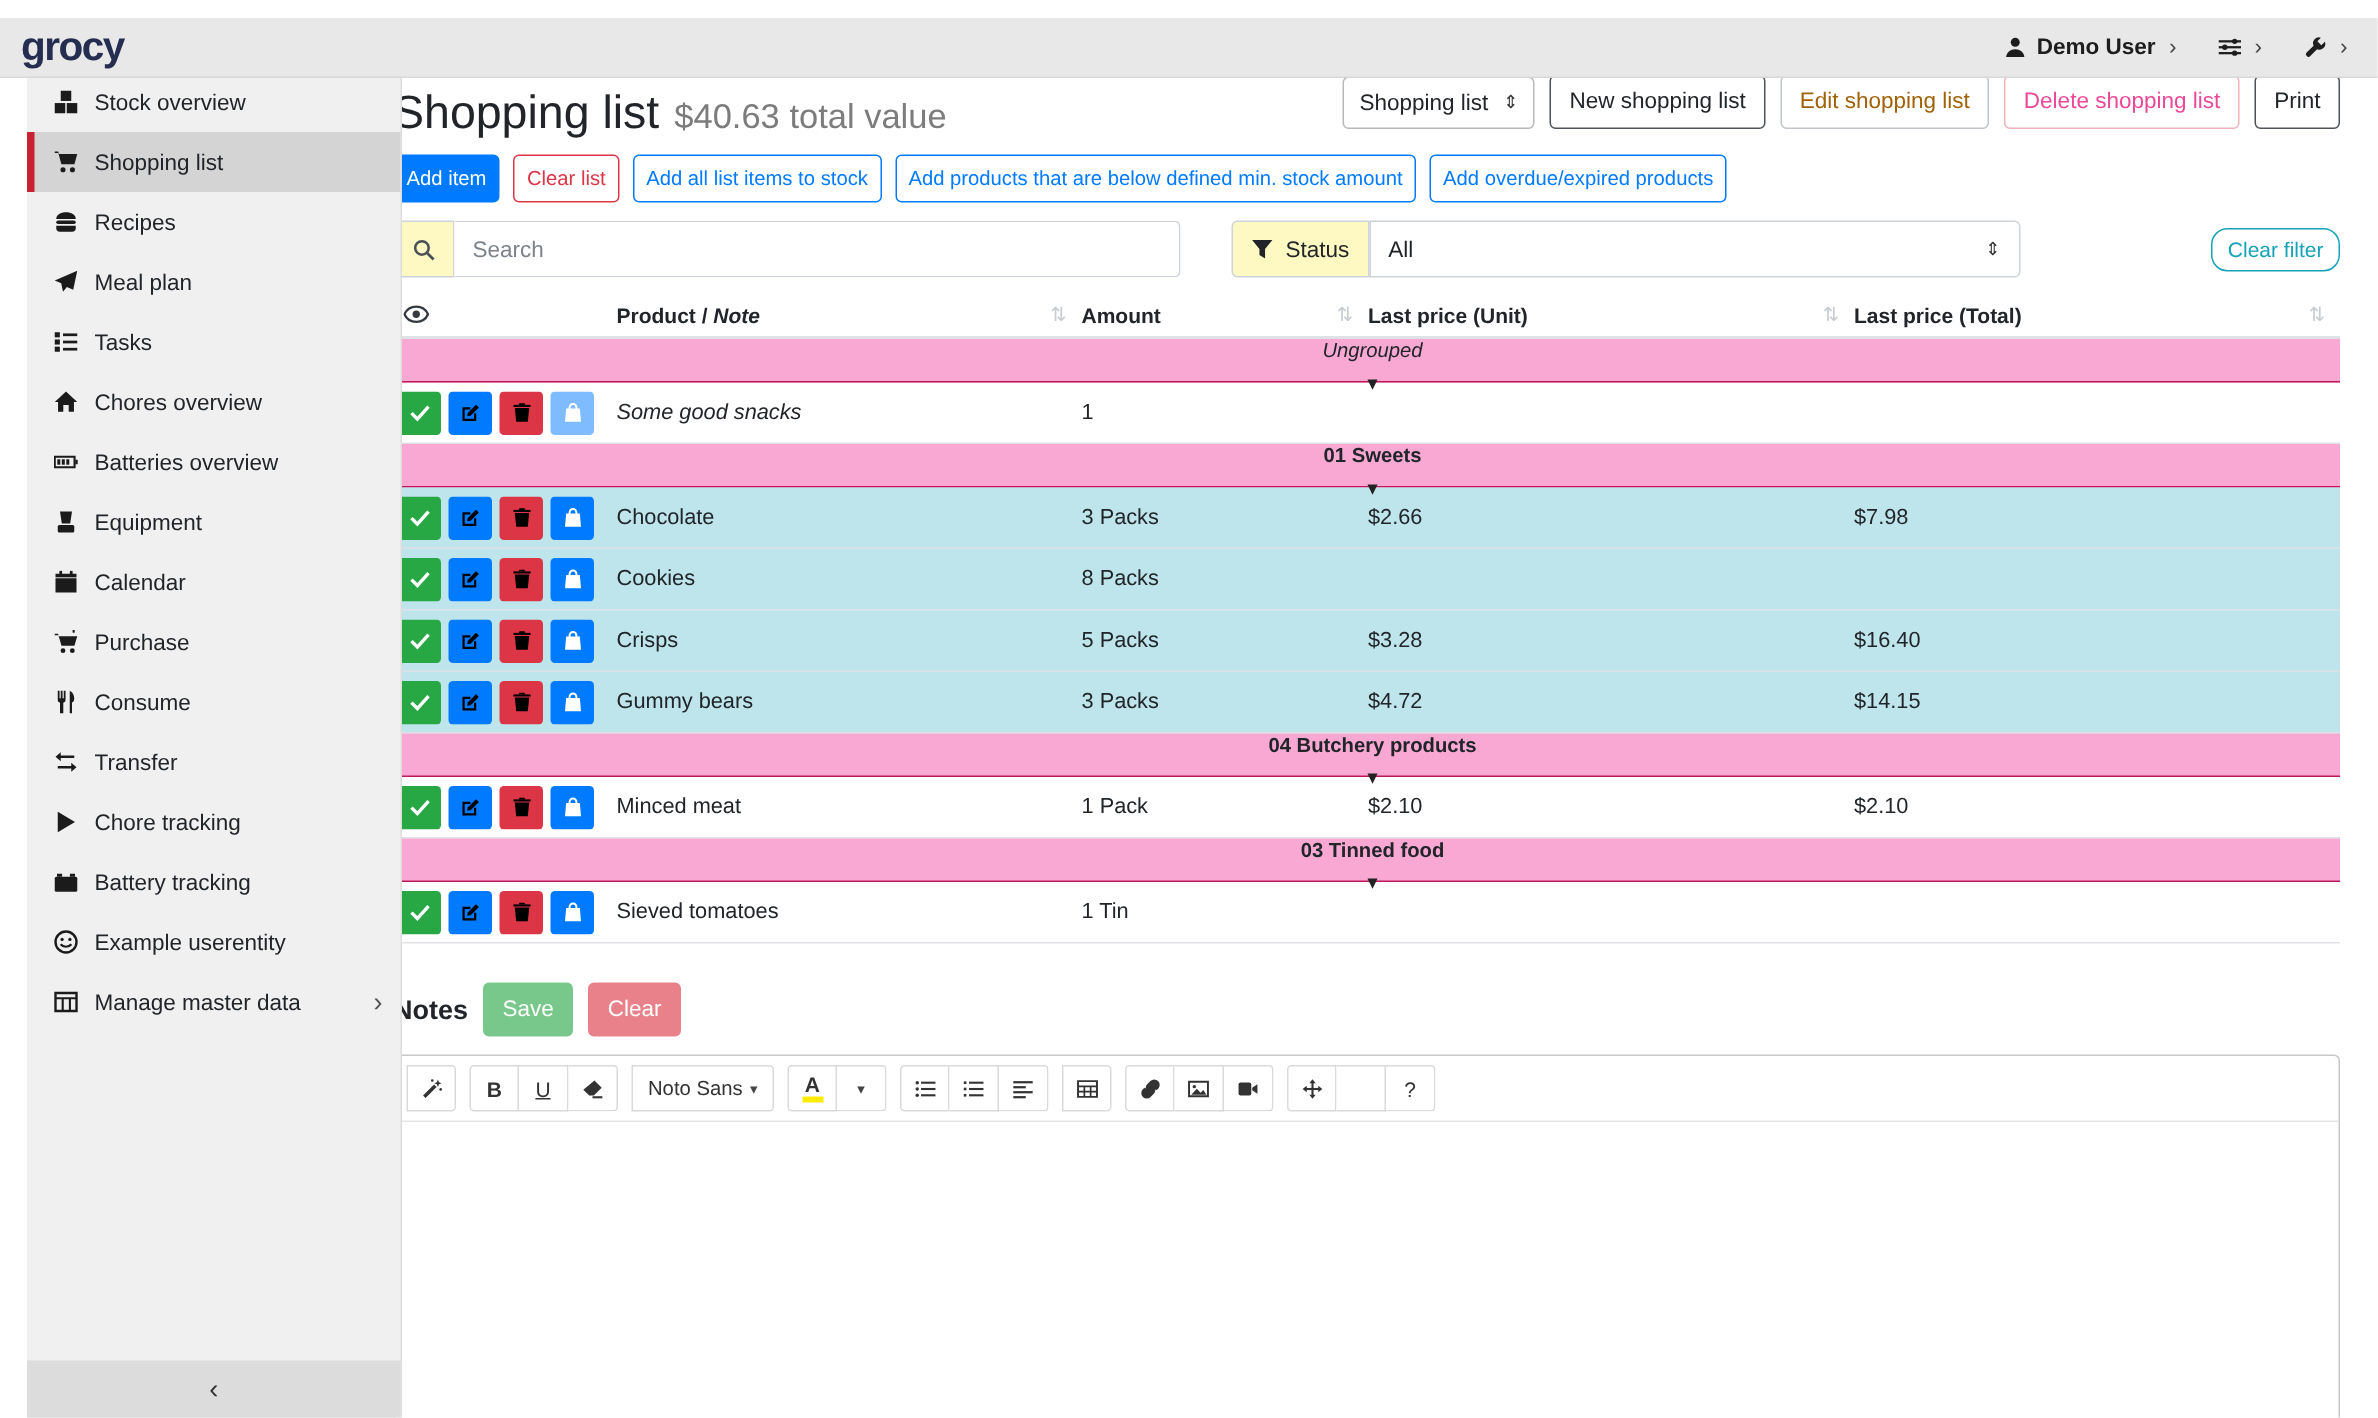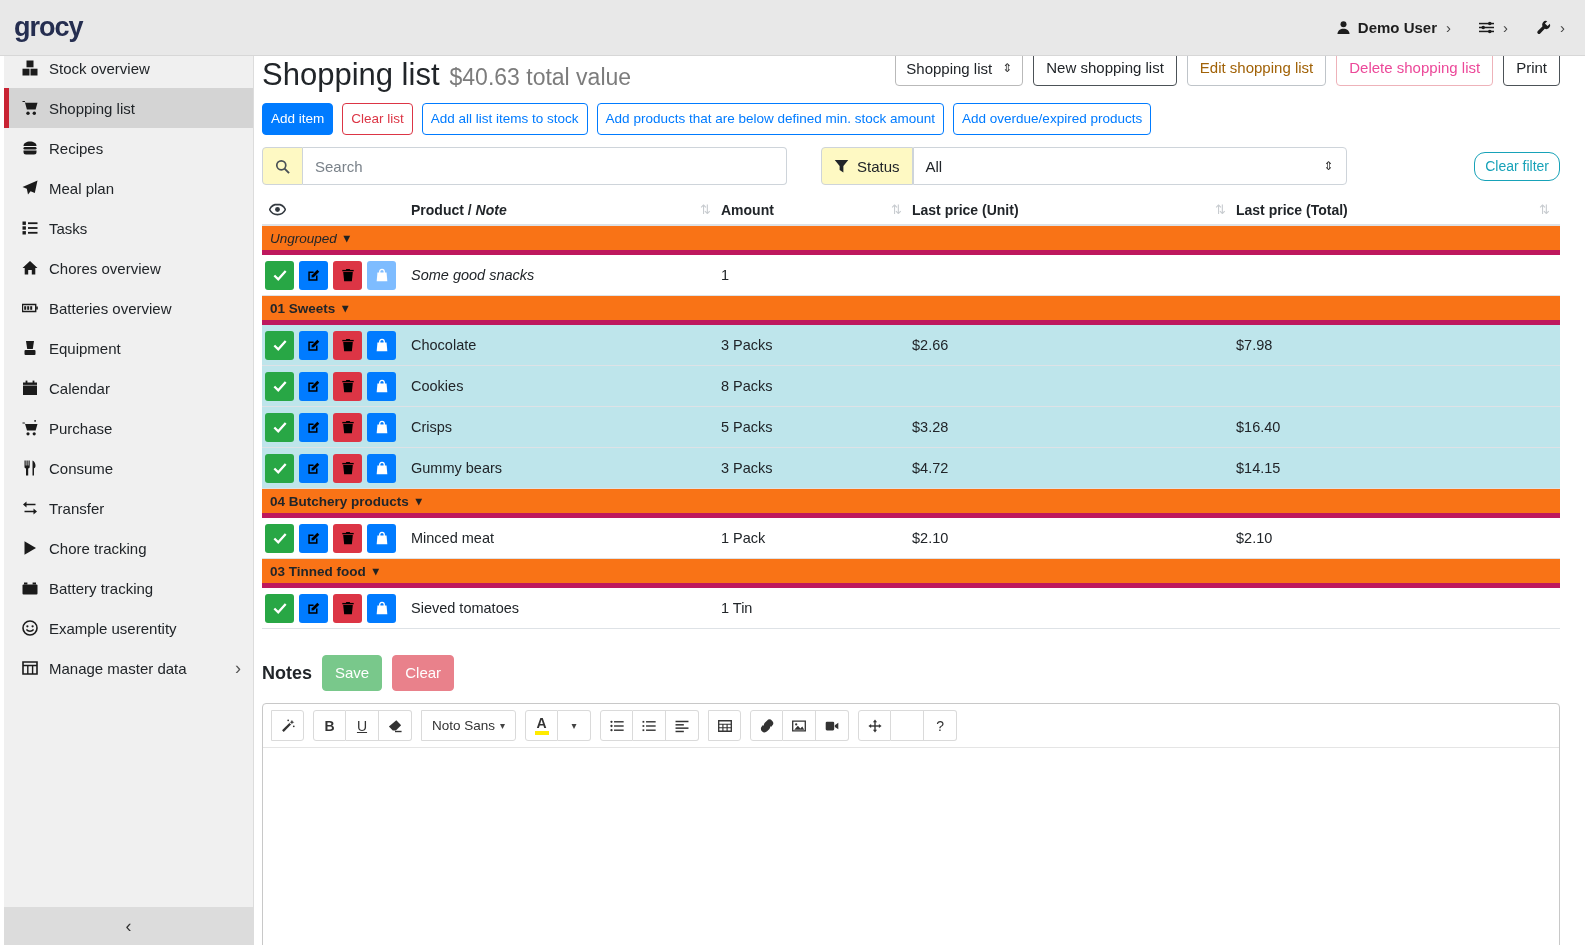--- a/index.html
+++ b/index.html
@@ -1,31 +1,31 @@
 <!DOCTYPE html>
 <html><head>
 <meta charset="utf-8">
 <style>
   * { box-sizing: border-box; }
   html, body { margin:0; padding:0; width:1585px; height:945px; overflow:hidden; }
   body { font-family:"Liberation Sans", sans-serif; font-size:14px; color:#212529; background:#fff; }
 
   
-  .navbar { position:fixed; top:0; left:0; width:1585px; height:56px; background:#e8e8e8;
+  .navbar { position:fixed; top:12px; left:0; width:1585px; height:40px; background:#e8e8e8;
             border-bottom:1px solid #d7d7d7; display:flex; align-items:center;
             justify-content:space-between; padding:0 20px 0 14px; z-index:20; }
   .logo { font-size:27px; font-weight:bold; color:#252e50; letter-spacing:-1px; cursor:pointer; }
   .nav-right { display:flex; align-items:center; gap:28px; }
   .nav-group { display:flex; align-items:center; gap:7px; font-size:15px; font-weight:bold; color:#1d1d1d; cursor:pointer; }
   .nav-chev { color:#444; font-size:15px; font-weight:normal; margin-left:2px; }
   .icon { display:inline-flex; align-items:center; justify-content:center; }
   .icon svg { width:15px; height:15px; fill:currentColor; }
 
   
-  .sidebar { position:fixed; top:40px; left:4px; width:250px; height:905px; background:#f0f0f0;
+  .sidebar { position:fixed; top:40px; left:18px; width:250px; height:905px; background:#f0f0f0;
              border-right:1px solid #dcdcdc; display:flex; flex-direction:column; z-index:10; }
   .side-nav { flex:1; overflow:hidden; padding-top:8px; }
   .side-item { height:40px; display:flex; align-items:center; padding:0 12px 0 10px; gap:9px;
                font-size:15px; color:#212529; cursor:pointer; border-left:5px solid transparent; }
   .side-item.active { background:#d4d4d4; border-left-color:#c82333; }
   .side-icon { width:21px; justify-content:center; color:#1b1b1b; }
   .side-icon svg { width:16px; height:16px; }
   .side-label { flex:1; white-space:nowrap; }
   .side-caret { color:#555; font-size:18px; line-height:1; }
   .side-collapse { height:38px; background:#dcdcdc; display:flex; align-items:center; justify-content:center;
@@ -73,23 +73,23 @@
   .clear-filter { margin-left:auto; font-size:14px; padding:5px 10px; }
 
   
   .table { margin-top:4px; }
   .thead, .data-row { display:grid; grid-template-columns:149px 310px 191px 324px 1fr; align-items:center; }
   .thead { height:31px; border-bottom:2px solid #dee2e6; font-weight:bold; font-size:14px; }
   .th { display:flex; justify-content:space-between; align-items:center; padding-right:10px; }
   .th .sort { color:#c8ccd0; font-size:13px; font-weight:normal; }
   .actions-h { padding-left:7px; justify-content:flex-start; color:#343a40; }
   .actions-h svg { width:17px; height:17px; }
-  .group-row { display:flex; align-items:center; gap:7px; background:#f97316; height:29px;
+  .group-row { display:flex; align-items:center; gap:7px; background:#f9a8d4; height:29px;
                padding-left:8px; font-size:13.5px; font-weight:bold; color:#212529;
-               border-bottom:5px solid #be185d; cursor:pointer; }
+               border-bottom:1px solid #be185d; cursor:pointer;flex-direction:column; }
   .group-row.italic > .g-label { font-style:italic; font-weight:normal; }
   .group-row .caret { font-size:12px; color:#222; }
   .data-row { height:41px; border-bottom:1px solid #dee2e6; font-size:14.5px; }
   .data-row.highlight { background:#bee5eb; }
   .cell { overflow:hidden; white-space:nowrap; }
   .cell.actions { display:flex; gap:5px; padding-left:3px; }
   .cell.product.italic { font-style:italic; }
   .act-btn { width:29px; height:29px; border:none; border-radius:3px; display:flex;
              align-items:center; justify-content:center; cursor:pointer; padding:0; }
   .act-btn svg { width:14px; height:14px; }

